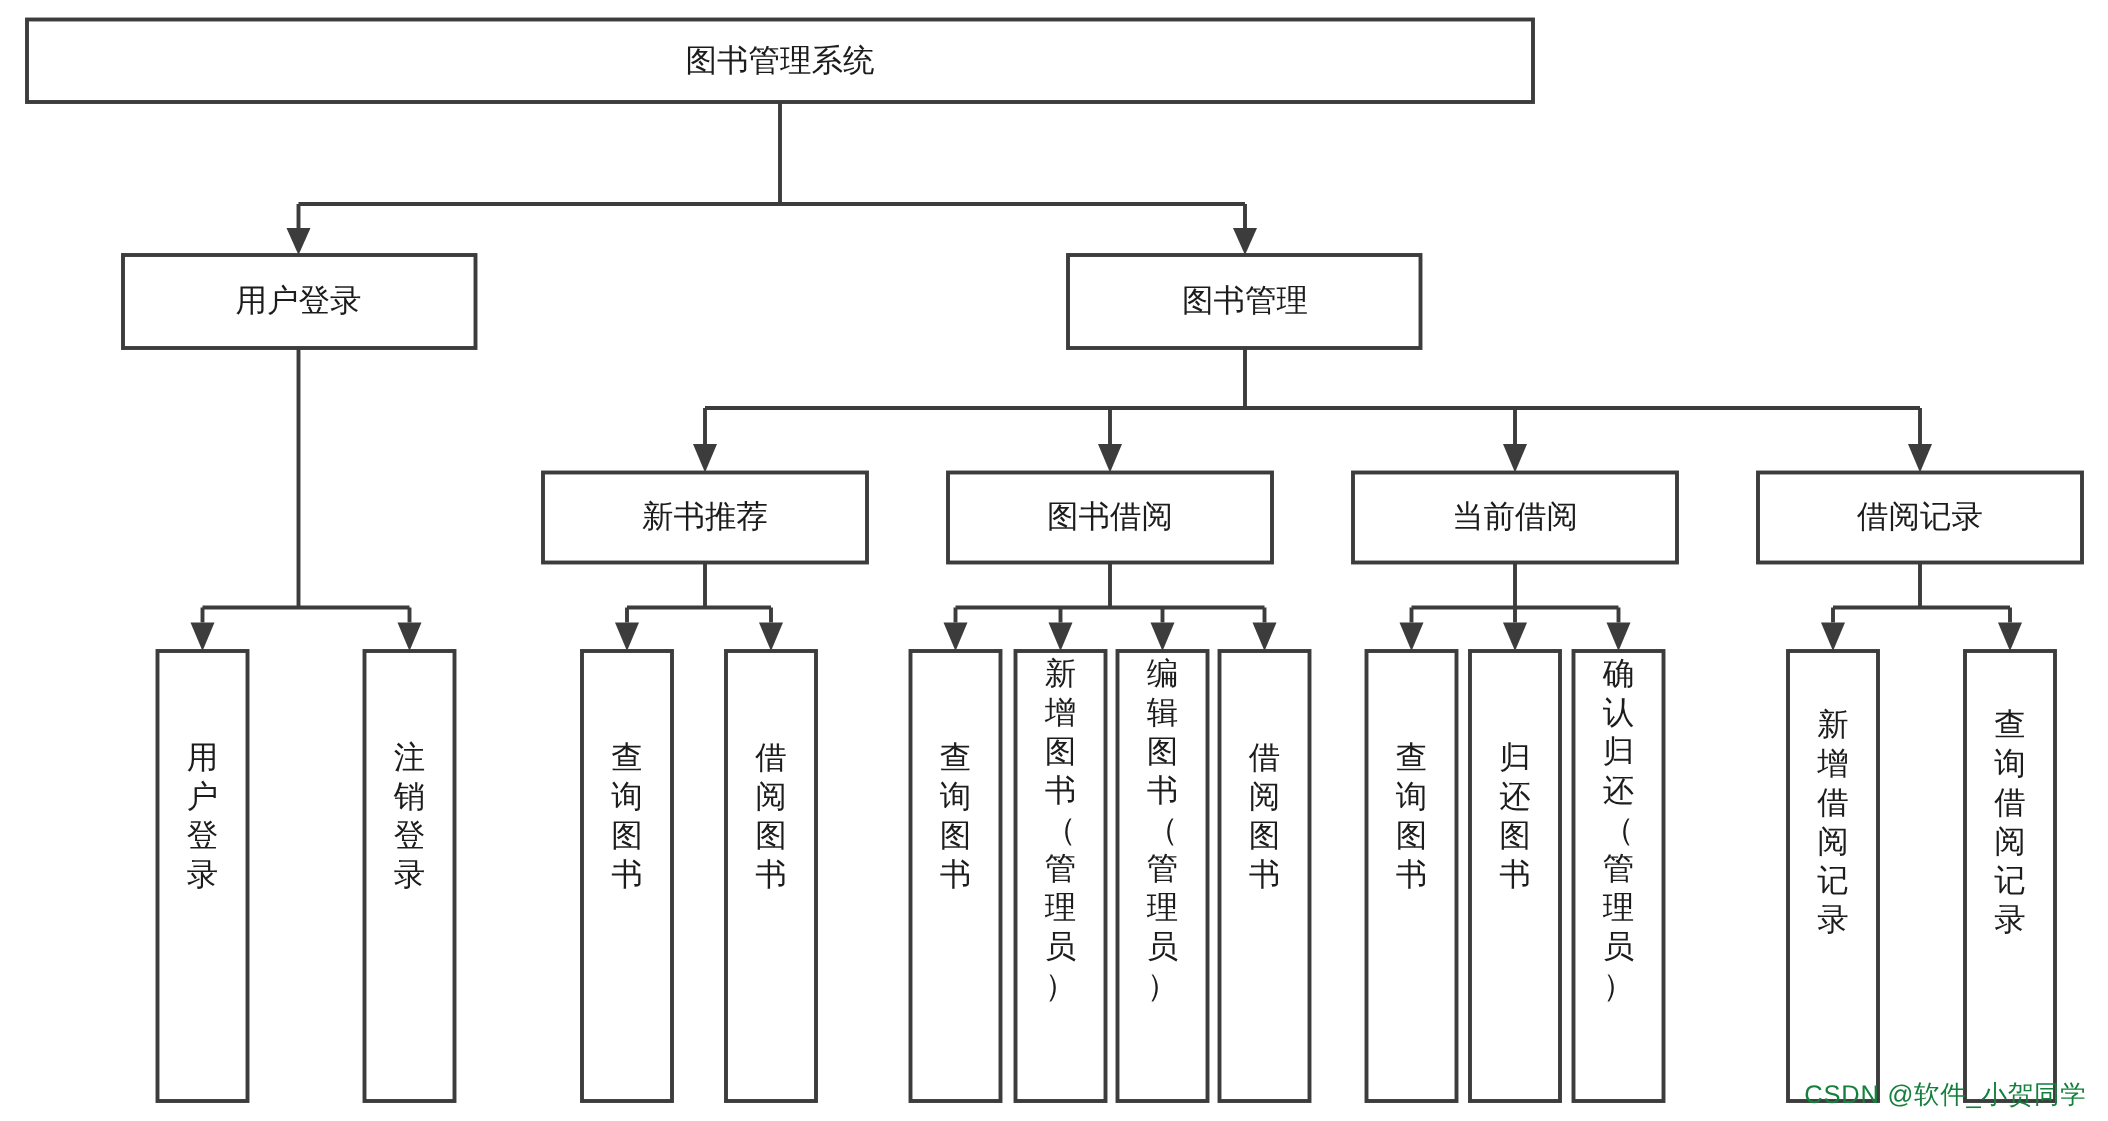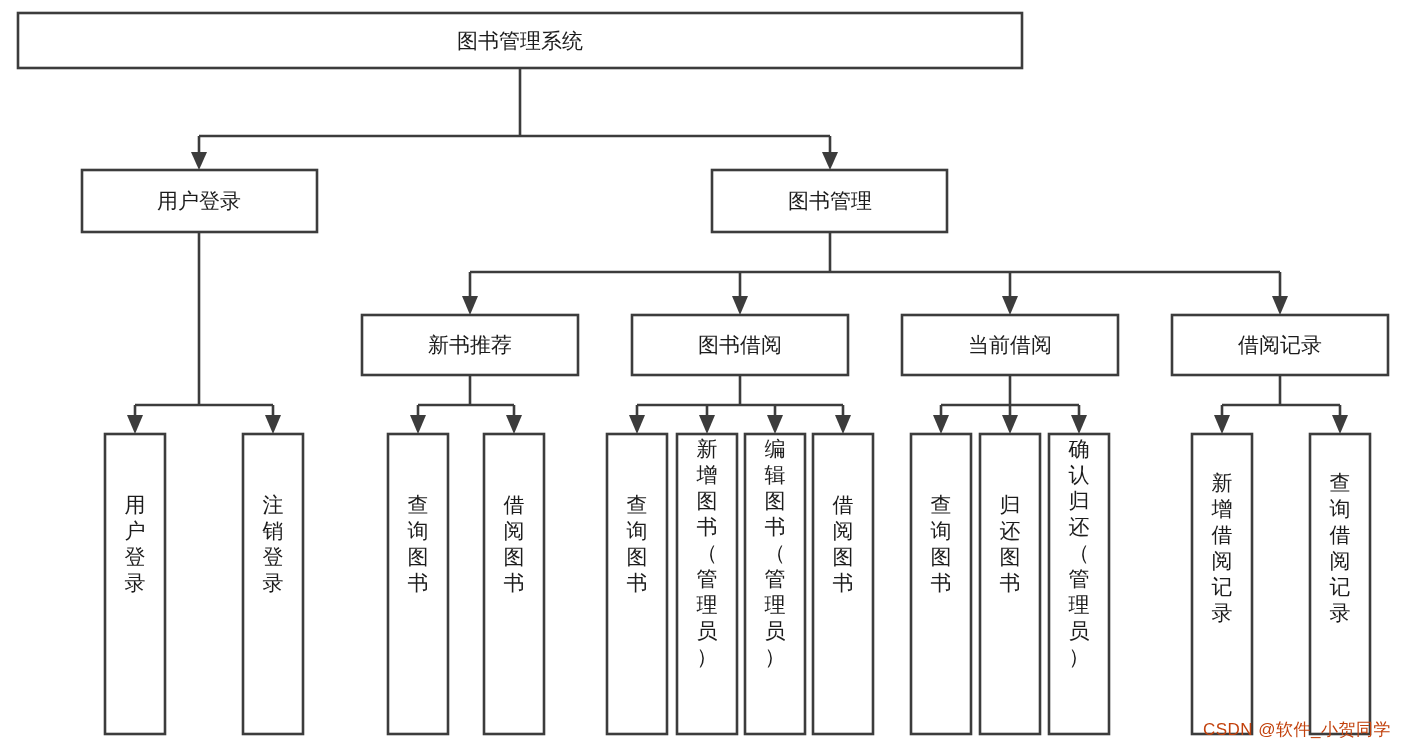--- a/index.html
+++ b/index.html
@@ -55,21 +55,21 @@
     font-size: 21px;
     fill: #1c1c1c;
     text-anchor: middle;
   }
   .watermark-text {
     position: absolute;
     right: 14px;
     bottom: 6px;
     font-family: "Liberation Sans", "DejaVu Sans", sans-serif;
     font-size: 17px;
-    color: #c2410c;
+    color: #15803d;
     letter-spacing: 0.5px;
     white-space: nowrap;
     user-select: none;
   }
 </style>
 </head>
 <body>
 
 <div id="diagram-root">
 

